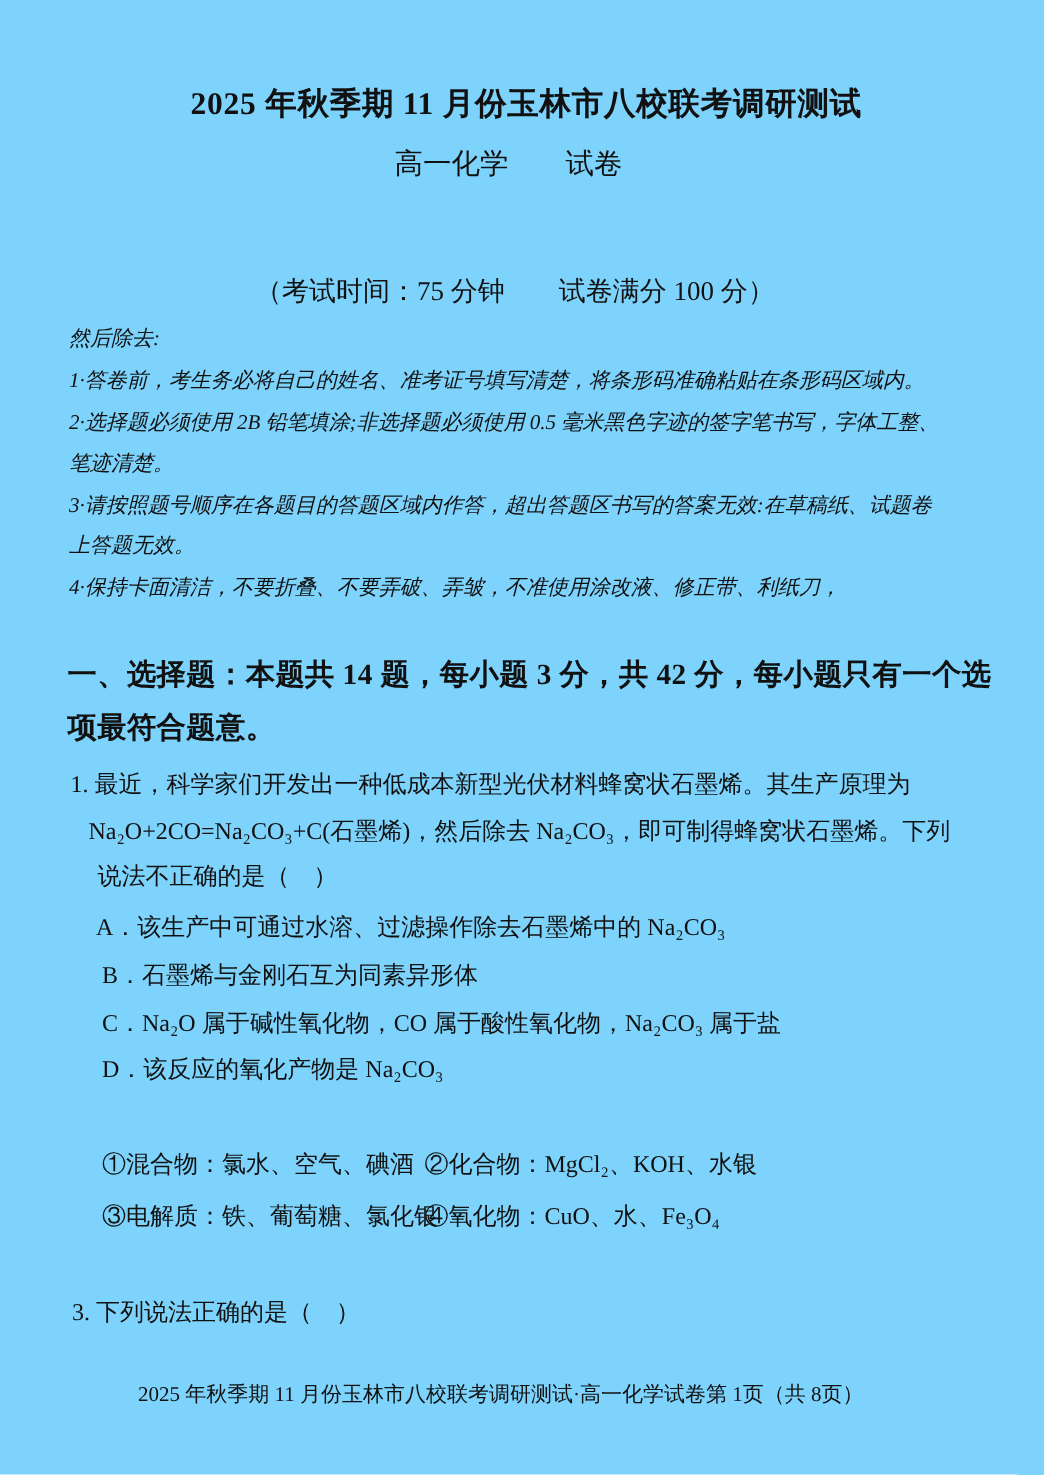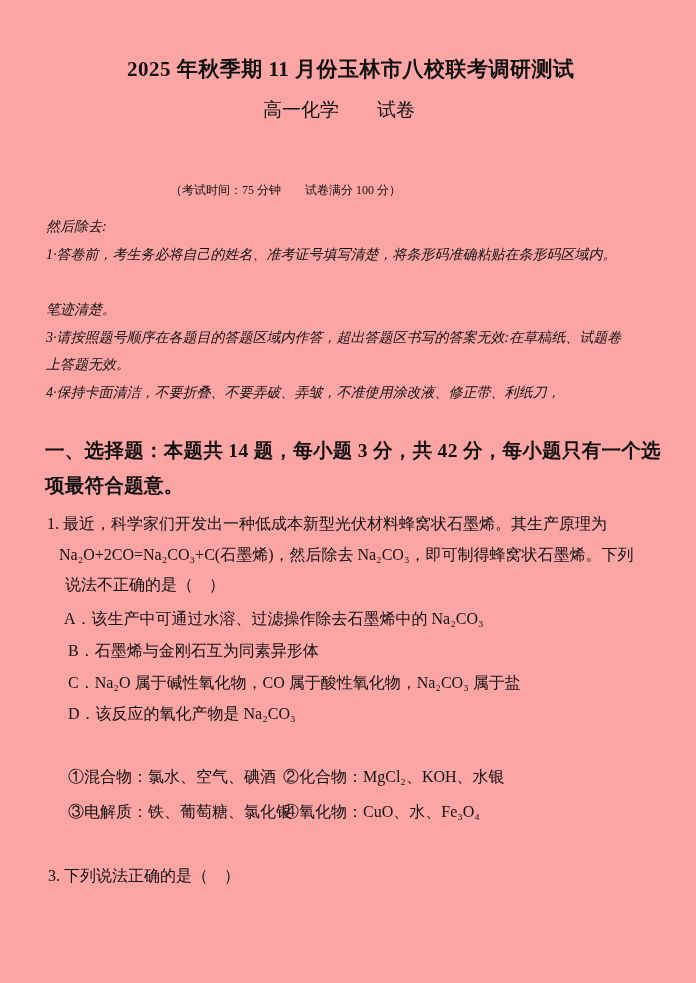--- a/index.html
+++ b/index.html
@@ -4,21 +4,21 @@
 <style>
   html, body {
     margin: 0;
     padding: 0;
     background: #ffffff;
   }
   .page {
     position: relative;
     width: 696px;
     height: 983px;
-    background: #fca5a5;
+    background: #7dd3fc;
     color: #111111;
     font-family: "Liberation Serif", "DejaVu Serif", serif;
     overflow: hidden;
   }
   .abs {
     position: absolute;
     white-space: nowrap;
     line-height: 1.25;
   }
   .title {
@@ -26,21 +26,21 @@
     font-size: 21px;
     font-weight: 600;
     letter-spacing: 0.5px;
   }
   .subtitle {
     top: 98px; left: 263px;
     font-size: 19px;
   }
   .exam-info {
     top: 183px; left: 170px;
-    font-size: 12px;
+    font-size: 18px;
     font-family: Liberation Serif, serif;
   }
   .notice {
     left: 46px;
     font-size: 14px;
     font-style: italic; 
   }
   .sec {
     left: 45px;
     font-size: 19.5px;
@@ -70,20 +70,21 @@
 <body>
 
 <div class="page">
 
   <div class="abs title">2025 年秋季期 11 月份玉林市八校联考调研测试</div>
   <div class="abs subtitle">高一化学　　试卷</div>
   <div class="abs exam-info">（考试时间：75 分钟　　试卷满分 100 分）</div>
 
   <div class="abs notice" style="top:218px">然后除去:</div>
   <div class="abs notice" style="top:246px">1·答卷前，考生务必将自己的姓名、准考证号填写清楚，将条形码准确粘贴在条形码区域内。</div>
+  <div class="abs notice" style="top:274px">2·选择题必须使用 2B 铅笔填涂;非选择题必须使用 0.5 毫米黑色字迹的签字笔书写，字体工整、</div>
   <div class="abs notice" style="top:301px">笔迹清楚。</div>
   <div class="abs notice" style="top:329px">3·请按照题号顺序在各题目的答题区域内作答，超出答题区书写的答案无效:在草稿纸、试题卷</div>
   <div class="abs notice" style="top:356px">上答题无效。</div>
   <div class="abs notice" style="top:384px">4·保持卡面清洁，不要折叠、不要弄破、弄皱，不准使用涂改液、修正带、利纸刀，</div>
 
   <div class="abs sec" style="top:439px">一、选择题：本题共 14 题，每小题 3 分，共 42 分，每小题只有一个选</div>
   <div class="abs sec" style="top:474px">项最符合题意。</div>
 
   <div class="abs q" style="top:514px; left:47px">1. 最近，科学家们开发出一种低成本新型光伏材料蜂窝状石墨烯。其生产原理为</div>
   <div class="abs q" style="top:545px; left:59px">Na₂O+2CO=Na₂CO₃+C(石墨烯)，然后除去 Na₂CO₃，即可制得蜂窝状石墨烯。下列</div>
@@ -95,14 +96,15 @@
 
   <div class="abs q" style="top:767px; left:68px">
     <span class="col-l">①混合物：氯水、空气、碘酒</span><span>②化合物：MgCl₂、KOH、水银</span>
   </div>
   <div class="abs q" style="top:802px; left:68px">
     <span class="col-l">③电解质：铁、葡萄糖、氯化银</span><span>④氧化物：CuO、水、Fe₃O₄</span>
   </div>
 
   <div class="abs q" style="top:866px; left:48px">3. 下列说法正确的是（　）</div>
 
+  <div class="abs footer">2025 年秋季期 11 月份玉林市八校联考调研测试·高一化学试卷第 1页（共 8页）</div>
 
 </div>
 
 </body></html>

